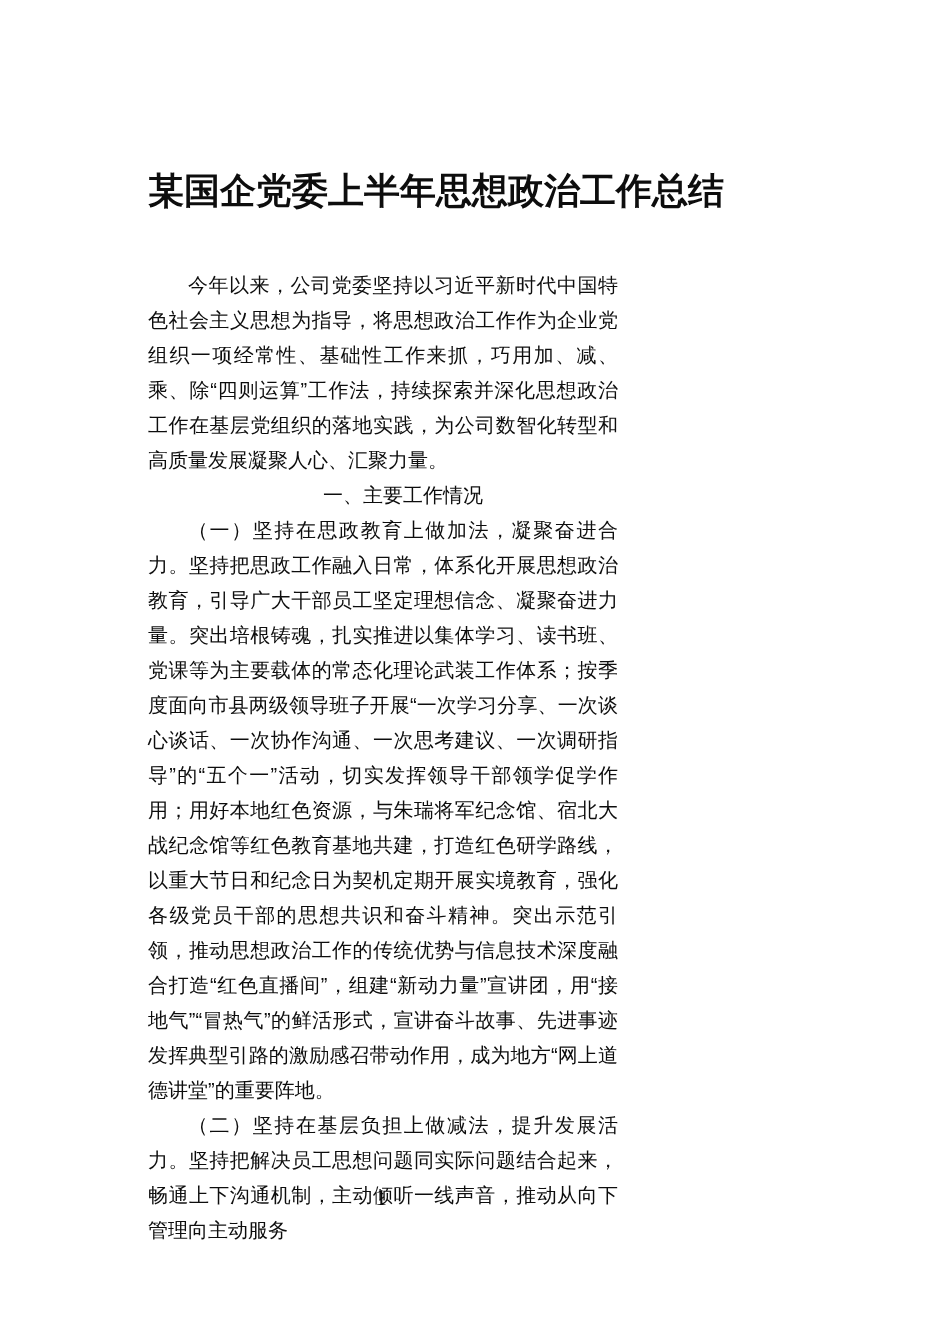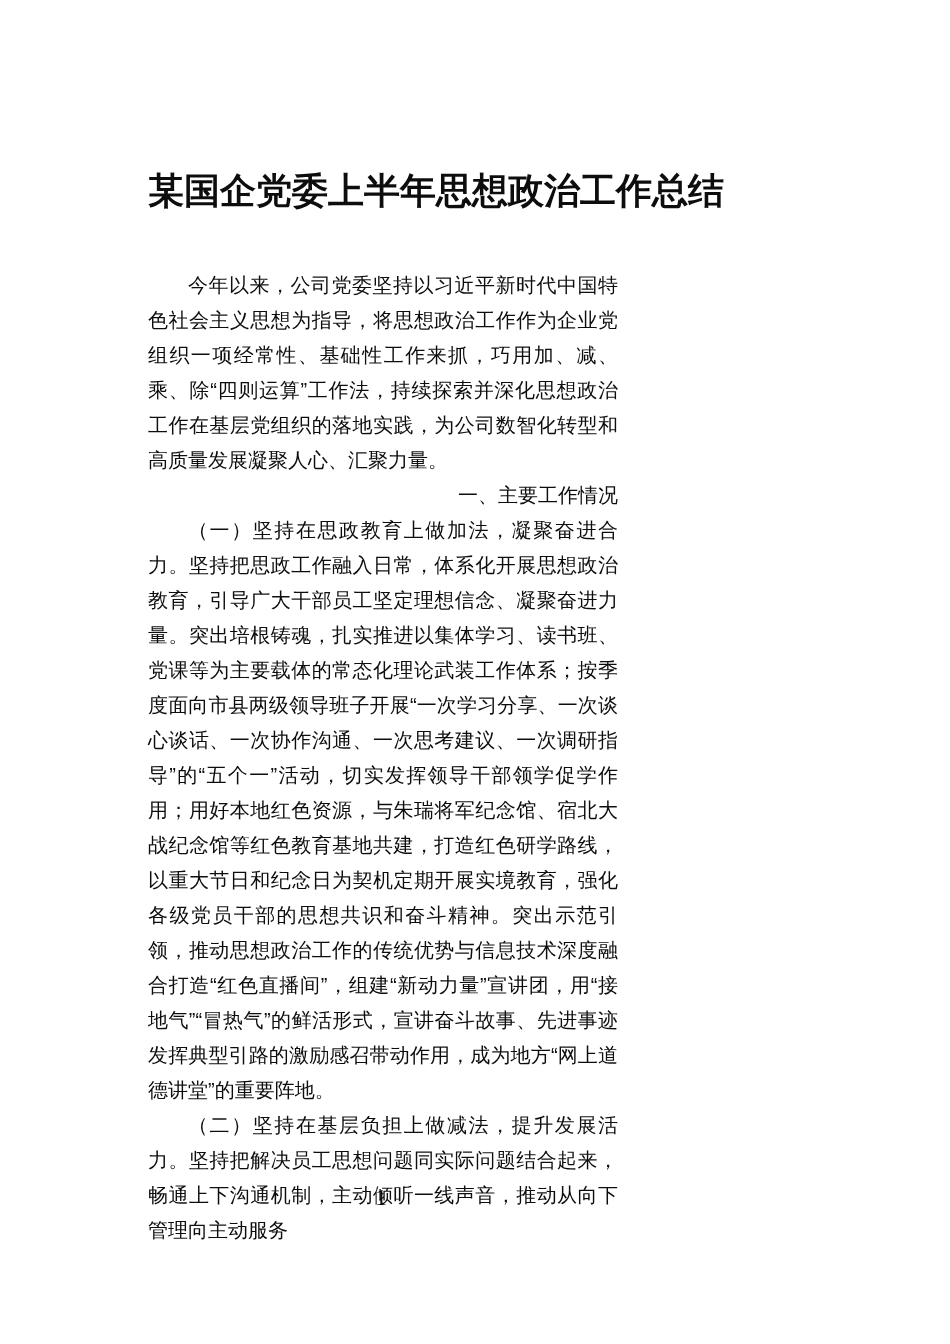--- a/index.html
+++ b/index.html
@@ -29,21 +29,21 @@
   .para {
     margin: 0;
     font-size: 20px;
     line-height: 35px;
     text-align: justify;
     text-indent: 2em;
     word-break: break-all;
     font-weight: 500;
   }
   .para.heading {
-    text-align: right;
+    text-align: center;
   }
   .page-number {
     position: absolute;
     left: 0;
     right: 0;
     top: 1184px;
     text-align: center;
     font-size: 24px;
     color: #0d0d0d;
     font-family: "Liberation Serif", serif;

